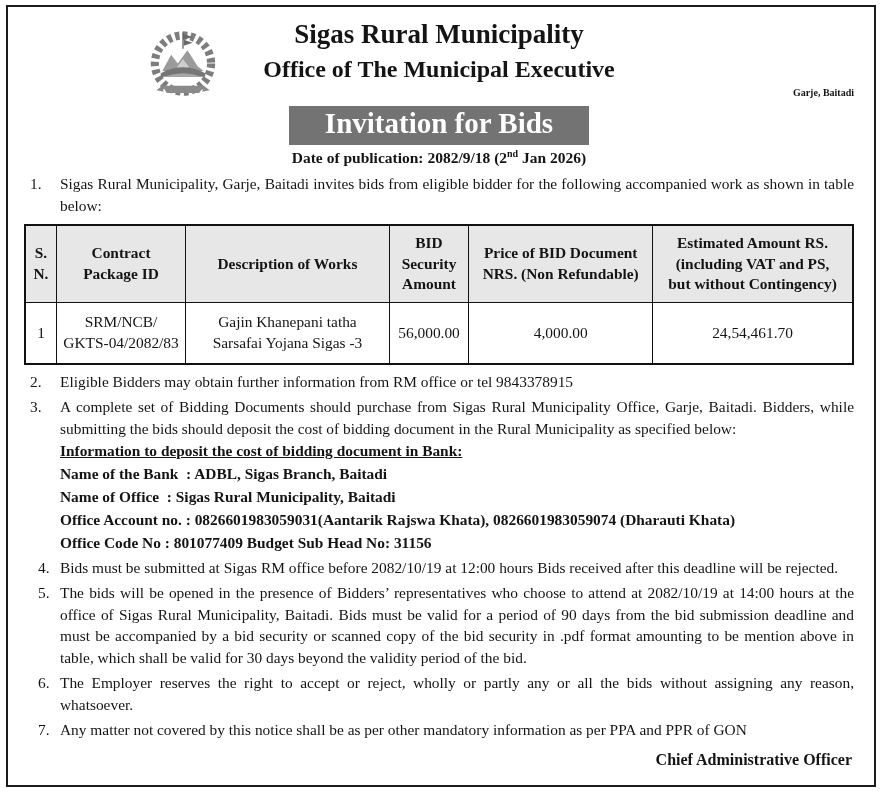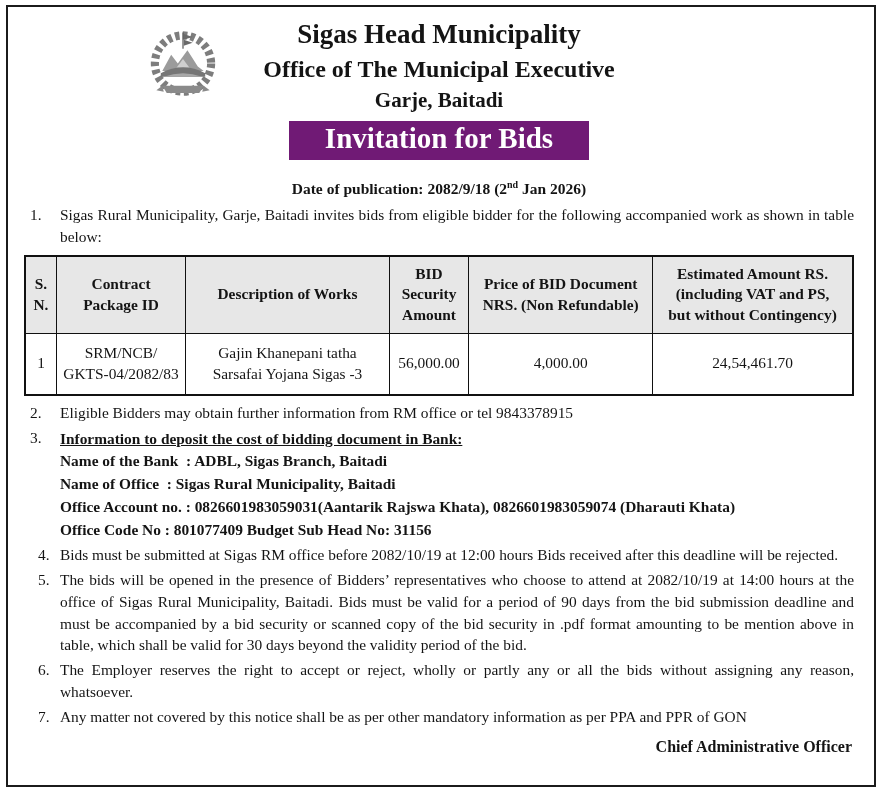--- a/index.html
+++ b/index.html
@@ -34,25 +34,25 @@
   .content { position: relative; z-index: 1; }
 
   
   .doc-header { text-align: center; position: relative; }
   .logo {
     position: absolute; left: 122px; top: 6px;
     width: 74px; height: 80px;
   }
   .org-name   { font-size: 27px; font-weight: bold; margin: 2px 0 0; line-height: 1.15; }
   .office-name{ font-size: 24px; font-weight: bold; margin: 6px 0 0; line-height: 1.1; }
-  .addr       { font-size: 21px; font-weight: bold; margin-top: 4px; line-height: 1.35; }
+  .addr       { font-size: 10px; font-weight: bold; margin-top: 4px; line-height: 1.35; text-align: right; }
   .title-bar {
     display: table;
-    margin: 6px auto 19px;
-    background: #701a75;
+    margin: 6px auto 3px;
+    background: #737373;
     color: #ffffff;
     font-size: 29px;
     font-weight: bold;
     padding: 1px 36px 5px;
   }
   .pub-date { font-size: 15.5px; font-weight: bold; margin-bottom: 6px; }
   .pub-date sup { font-size: 10px; }
 
   
   .item { display: flex; font-size: 15.4px; line-height: 1.42; margin-top: 3px; }
@@ -118,21 +118,21 @@
         <path d="M22,60 L34,38 L43,50 L56,32 L70,54 L78,60 Z" fill="#9b9b9b"></path>
         <path d="M38,60 L50,44 L62,60 Z" fill="#cfcfcf"></path>
 
         <path d="M20,63 Q50,47 80,63 L80,68 L20,68 Z" fill="#767676"></path>
         <path d="M24,68 Q50,58 76,68 Z" fill="#a8a8a8"></path>
 
         <path d="M22,80 L78,80 L72,90 L28,90 Z" fill="#8a8a8a"></path>
         <path d="M22,80 L14,86 L24,88 Z" fill="#8a8a8a"></path>
         <path d="M78,80 L86,86 L76,88 Z" fill="#8a8a8a"></path>
       </svg>
-      <div class="org-name">Sigas Head Municipality</div>
+      <div class="org-name">Sigas Rural Municipality</div>
       <div class="office-name">Office of The Municipal Executive</div>
       <div class="addr">Garje, Baitadi</div>
       <div class="title-bar">Invitation for Bids</div>
       <div class="pub-date"><span>Date of publication: 2082/9/18 (2</span><sup>nd</sup><span> Jan 2026)</span></div>
     </div>
 
     <div class="item">
       <span class="item-num">1.</span>
       <span class="item-body">Sigas Rural Municipality, Garje, Baitadi invites bids from eligible bidder for the following accompanied work as shown in table below:</span>
     </div>
@@ -176,20 +176,21 @@
     </table>
 
     <div class="item">
       <span class="item-num">2.</span>
       <span class="item-body">Eligible Bidders may obtain further information from RM office or tel 9843378915</span>
     </div>
 
     <div class="item">
       <span class="item-num">3.</span>
       <span class="item-body">
+        <span>A complete set of Bidding Documents should purchase from Sigas Rural Municipality Office, Garje, Baitadi. Bidders, while submitting the bids should deposit the cost of bidding document in the Rural Municipality as specified below:</span>
         <div class="bank-block">
           <div class="bank-heading">Information to deposit the cost of bidding document in Bank:</div>
           <div class="bank-line">Name of the Bank&nbsp;&nbsp;: ADBL, Sigas Branch, Baitadi</div>
           <div class="bank-line">Name of Office&nbsp;&nbsp;: Sigas Rural Municipality, Baitadi</div>
           <div class="bank-line">Office Account no. : 0826601983059031(Aantarik Rajswa Khata), 0826601983059074 (Dharauti Khata)</div>
           <div class="bank-line">Office Code No : 801077409 Budget Sub Head No: 31156</div>
         </div>
       </span>
     </div>
 

